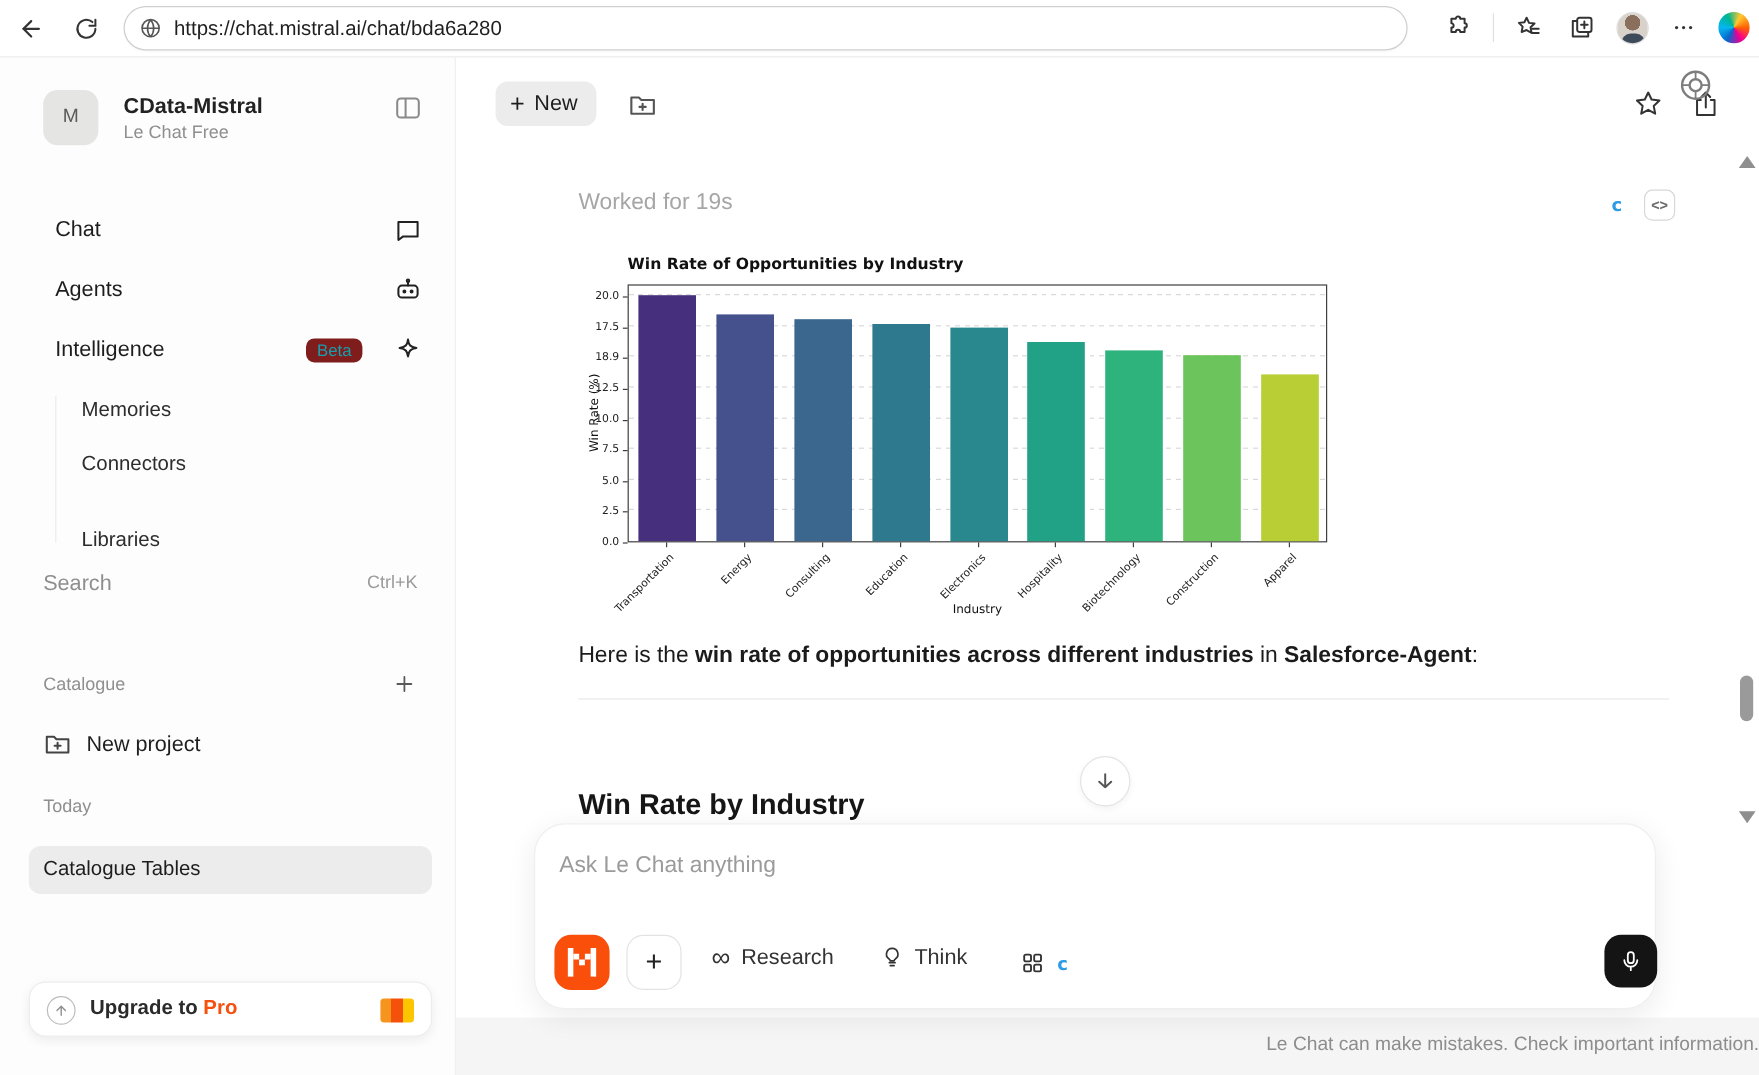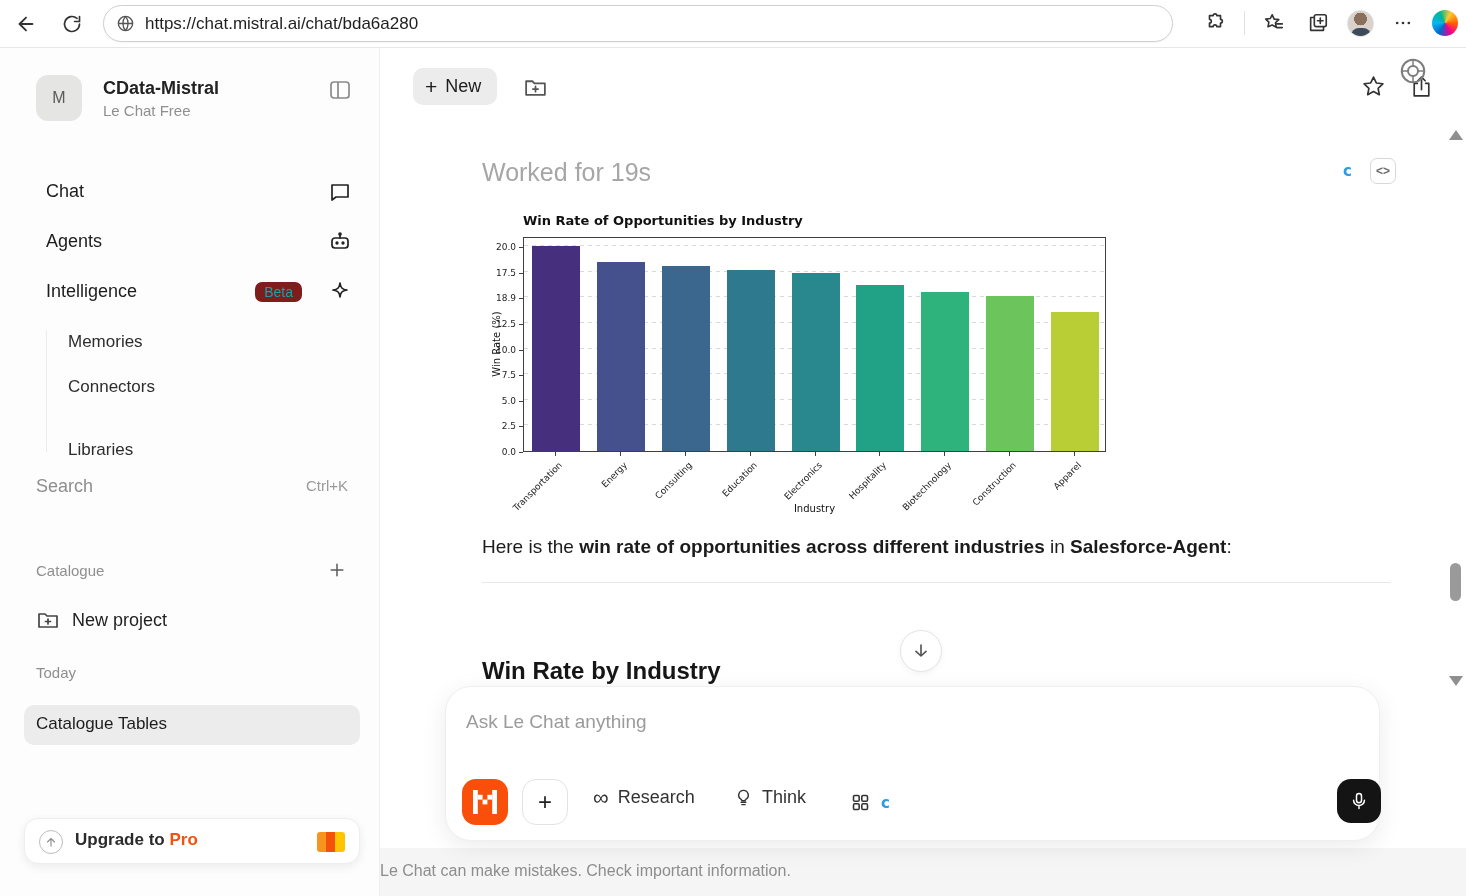--- a/index.html
+++ b/index.html
@@ -57,21 +57,21 @@
   .upgrade-card .txt { position:absolute; left:50px; top:11px; font-size:17px; font-weight:600; color:#2b2b2b; }
   .upgrade-card .pro { color:#f5500d; }
   .mistral-flag { position:absolute; right:14px; top:13px; width:28px; height:20px; border-radius:3px; background:linear-gradient(90deg,#f7941d 0 32%,#f4510b 32% 66%,#fdc500 66% 100%); }
 
   
   .new-btn { position:absolute; left:33px; top:20px; height:37px; padding:0 16px 0 12px; background:#ececec; border-radius:10px; display:flex; align-items:center; gap:8px; font-size:18px; color:#1d1d1d; cursor:pointer; }
   .folder-new { position:absolute; left:143px; top:27px; color:#555; cursor:pointer; }
   .fav-btn { position:absolute; left:981px; top:26px; color:#333; cursor:pointer; }
   .share-btn { position:absolute; left:1029px; top:26px; color:#333; cursor:pointer; }
 
-  .status-text { position:absolute; left:102px; top:110px; font-size:25px; color:#a6a6a6; }
+  .status-text { position:absolute; left:102px; top:110px; font-size:19px; color:#a6a6a6; }
   .msg-cdata { position:absolute; left:963px; top:114px; cursor:pointer; }
   .msg-code { position:absolute; left:990px; top:110px; width:26px; height:26px; border:1px solid #d8d8d8; border-radius:7px; color:#6b6b6b; display:flex; align-items:center; justify-content:center; cursor:pointer; }
   .cdata-c { font-weight:800; font-size:15px; color:#2b9ce5; font-family:"DejaVu Sans", sans-serif; letter-spacing:-1px; }
 
   
   .chart-wrap { position:absolute; left:102px; top:159px; width:629px; height:313px; background:#fff; font-family:"DejaVu Sans", sans-serif; }
   .chart-title { position:absolute; left:41px; top:6px; width:583px; font-size:13px; font-weight:bold; color:#111; }
   .plot { position:absolute; left:41px; top:30px; width:583px; height:215px; border:1px solid #3f3f3f; }
   .gridline { position:absolute; left:0; width:100%; height:1px; background-image:repeating-linear-gradient(90deg,#d9d9d9 0 4px,transparent 4px 8px); }
   .bar { position:absolute; bottom:0; }
@@ -96,21 +96,21 @@
   .mistral-btn { position:absolute; left:16px; top:92px; width:46px; height:46px; border-radius:14px; background:#f94f0b; display:flex; align-items:center; justify-content:center; cursor:pointer; }
   .add-btn { position:absolute; left:76px; top:92px; width:46px; height:46px; border-radius:14px; background:#fff; border:1px solid #e3e3e3; display:flex; align-items:center; justify-content:center; font-size:24px; color:#222; cursor:pointer; }
   .chip { position:absolute; top:100px; display:flex; align-items:center; gap:9px; font-size:18px; color:#333; cursor:pointer; }
   .chip-research { left:147px; }
   .chip-think { left:288px; }
   .tools-group { position:absolute; left:404px; top:105px; display:flex; align-items:center; gap:10px; cursor:pointer; }
   .mic-btn { position:absolute; left:891px; top:92px; width:44px; height:44px; border-radius:14px; background:#141414; display:flex; align-items:center; justify-content:center; cursor:pointer; }
 
   
   .footer { position:absolute; left:0; bottom:0; width:100%; height:48px; background:#f5f5f5; z-index:3; }
-  .disclaimer { position:absolute; left:0; top:14px; width:100%; text-align:left; font-size:16px; color:#8d8d8d; }
+  .disclaimer { position:absolute; left:0; top:14px; width:100%; text-align:right; font-size:16px; color:#8d8d8d; }
   .help-btn { position:absolute; right:38px; top:8px; width:30px; height:30px; color:#7d7d7d; cursor:pointer; z-index:6; }
 
   
   .sb-track { position:absolute; right:4px; top:82px; width:14px; height:556px; }
   .sb-up { position:absolute; top:0; left:1px; width:0; height:0; border-left:7px solid transparent; border-right:7px solid transparent; border-bottom:10px solid #8f8f8f; cursor:pointer; }
   .sb-down { position:absolute; bottom:0; left:1px; width:0; height:0; border-left:7px solid transparent; border-right:7px solid transparent; border-top:10px solid #8f8f8f; cursor:pointer; }
   .sb-thumb { position:absolute; top:433px; left:2px; width:11px; height:38px; background:#9a9a9a; border-radius:6px; cursor:pointer; }
 
   svg { display:block; }
 </style>

